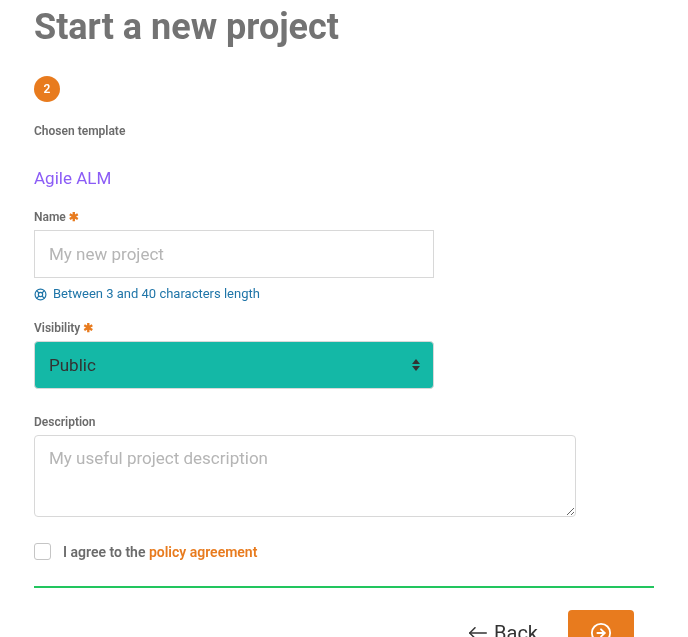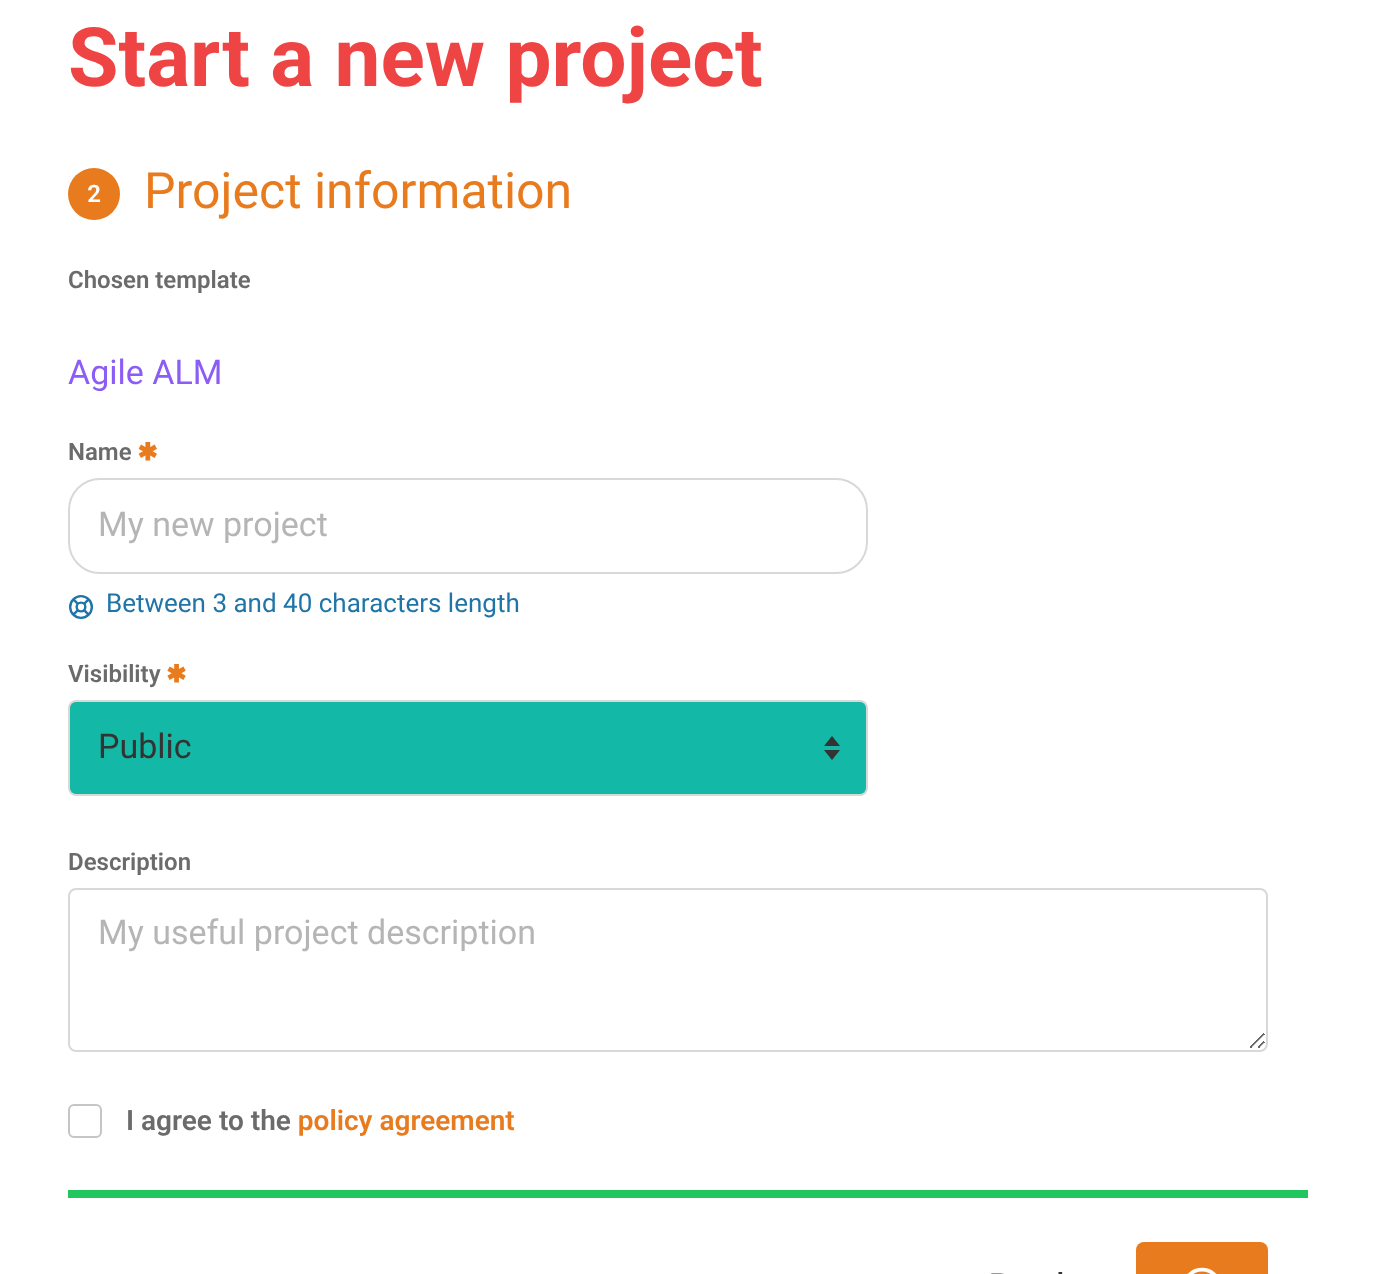--- a/index.html
+++ b/index.html
@@ -8,23 +8,23 @@
       padding: 0;
     }
     body {
       font-family: -apple-system, BlinkMacSystemFont, "Segoe UI", Roboto, "Helvetica Neue", Arial, sans-serif;
       background: #fff;
       color: #333;
       width: 688px;
       padding: 0 34px 30px 34px;
     }
     .page-title {
-      font-size: 41px;
+      font-size: 36px;
       font-weight: 700;
-      color: #ef4444;
+      color: #737373;
       margin-bottom: 28px;
       margin-top: 6px;
     }
     .step-header {
       display: flex;
       align-items: center;
       gap: 12px;
       margin-bottom: 22px;
     }
     .step-badge {
@@ -59,21 +59,21 @@
     .required-star {
       color: #e87b1e;
       font-weight: 700;
     }
     .text-input {
       width: 400px;
       height: 48px;
       padding: 0 14px;
       font-size: 17px;
       border: 1px solid #d8d8d8;
-      border-radius: 16px;
+      border-radius: 0;
       color: #333;
       font-family: inherit;
       outline: none;
     }
     .text-input::placeholder {
       color: #b5b5b5;
     }
     .hint-row {
       display: flex;
       align-items: flex-end;
@@ -130,41 +130,41 @@
       border-bottom: 5px solid #333;
     }
     .arrow-down {
       width: 0;
       height: 0;
       border-left: 4px solid transparent;
       border-right: 4px solid transparent;
       border-top: 5px solid #333;
     }
     .textarea-input {
-      width: 600px;
+      width: 542px;
       height: 82px;
       padding: 12px 14px;
       font-size: 17px;
       border: 1px solid #d8d8d8;
       border-radius: 4px;
       font-family: inherit;
       color: #333;
       resize: both;
       outline: none;
       margin-bottom: 22px;
     }
     .textarea-input::placeholder {
       color: #b5b5b5;
     }
     .checkbox-row {
       display: flex;
       align-items: center;
       gap: 12px;
       padding-bottom: 26px;
-      border-bottom: 4px solid #22c55e;
+      border-bottom: 2px solid #22c55e;
       margin-bottom: 22px;
     }
     .checkbox-input {
       width: 17px;
       height: 17px;
       border: 1px solid #c5c5c5;
       border-radius: 3px;
       cursor: pointer;
       appearance: none;
       -webkit-appearance: none;
@@ -226,21 +226,20 @@
       margin-top: 6px;
     }
   </style>
 </head>
 <body>
 
 <h1 class="page-title">Start a new project</h1>
 
 <div class="step-header">
   <div class="step-badge">2</div>
-  <div class="step-title">Project information</div>
 </div>
 
 <div>
   <div class="field-label">Chosen template</div>
   <div class="field-value">Agile ALM</div>
 </div>
 
 <div class="form-group">
   <div class="field-label">
     <span>Name</span> <span class="required-star">✱</span>

